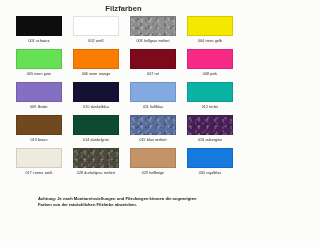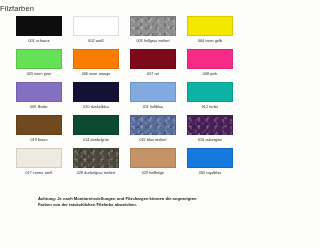--- a/index.html
+++ b/index.html
@@ -15,23 +15,23 @@
     color: #1c1c1c;
   }
   .page {
     position: relative;
     width: 247px;
     height: 247px;
     background: #fcfcfa;
     box-sizing: border-box;
   }
   .title {
-    text-align: left;
+    text-align: center;
     font-size: 7.5px;
-    font-weight: 400;
+    font-weight: 700;
     color: #2a2a2a;
     padding-top: 4px;
     letter-spacing: 0.1px;
     line-height: 9px;
   }
   .grid {
     margin: 3px auto 0 auto;
     width: 219px;
     display: grid;
     grid-template-columns: repeat(4, 46px);

